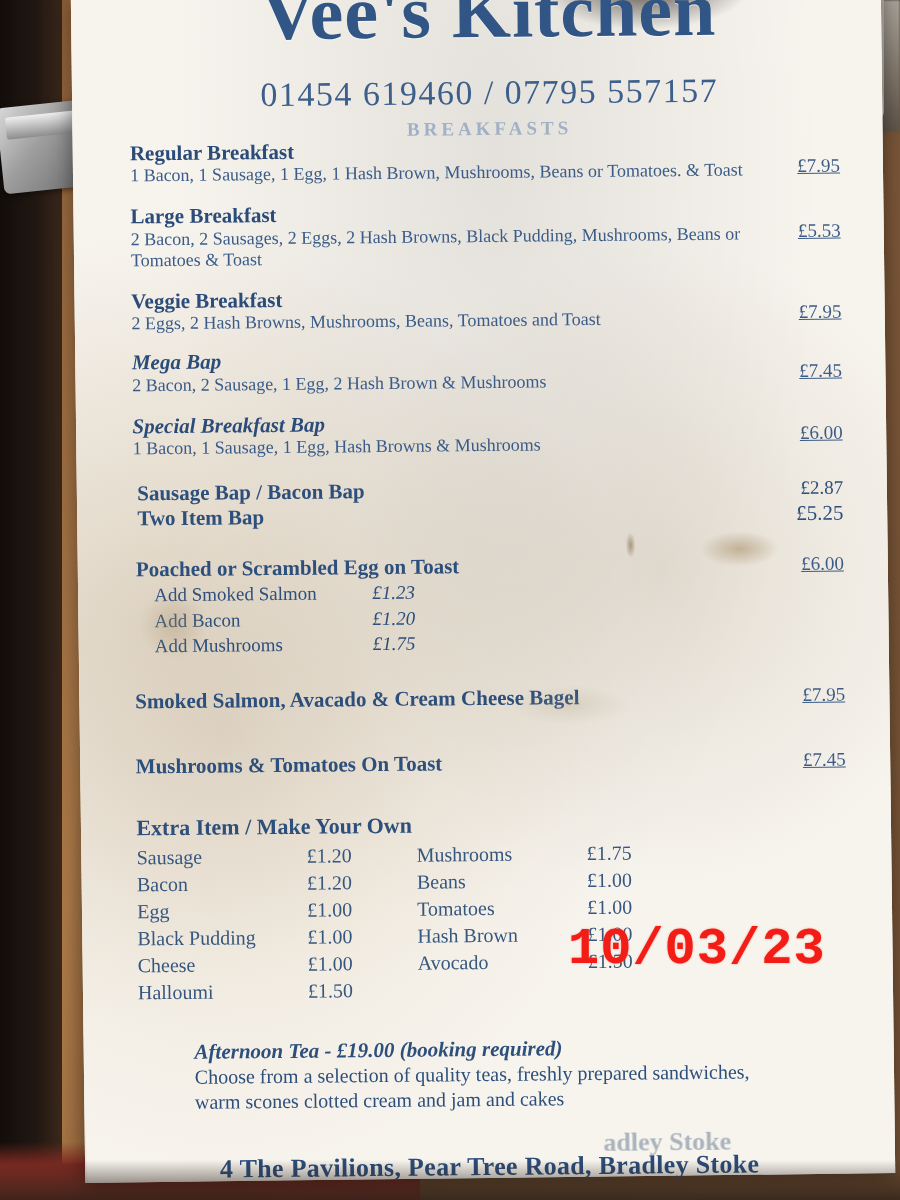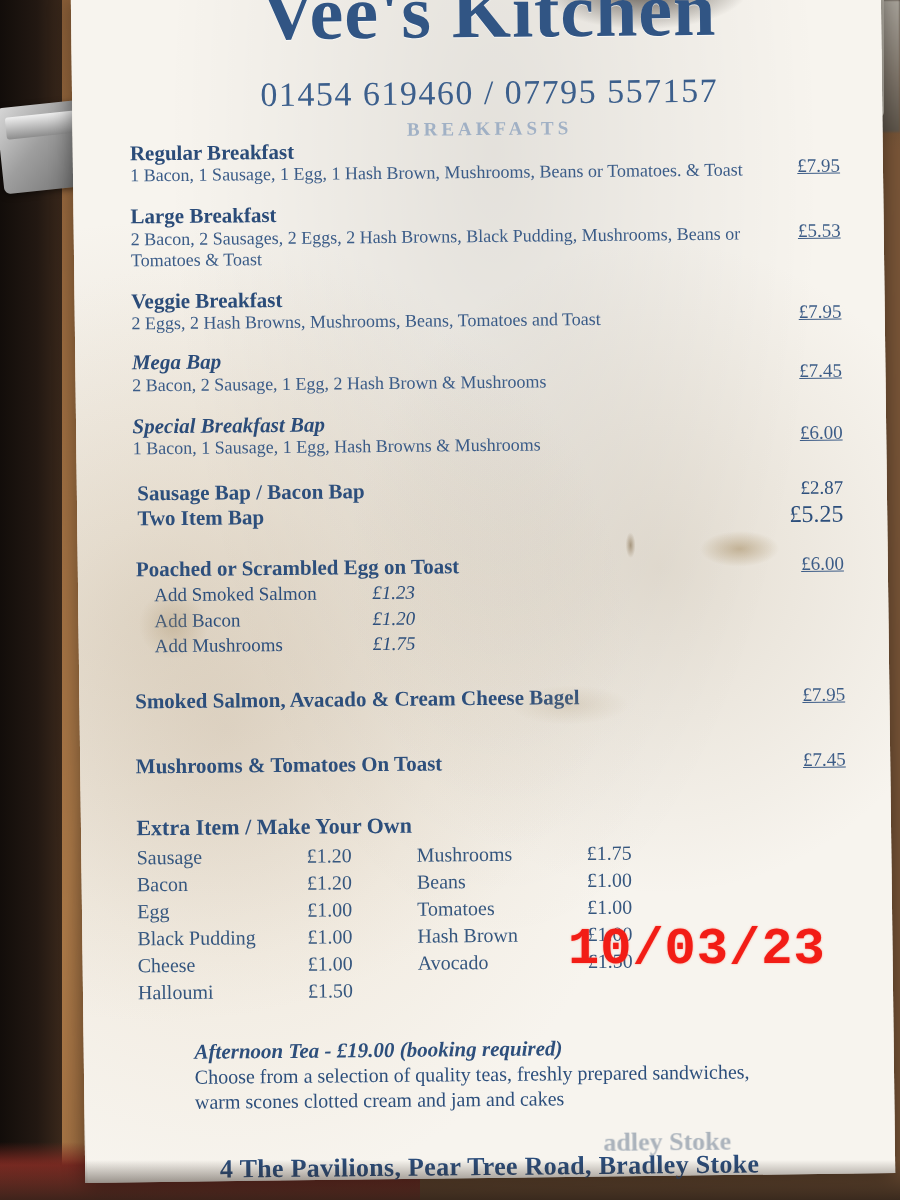--- a/index.html
+++ b/index.html
@@ -170,21 +170,21 @@
   .b3 { margin-top: 18px; }
   .b3 .price { top: 18px; }
   .b4 { margin-top: 16px; }
   .b4 .price { top: 16px; }
   .b5 { margin-top: 18px; }
   .b5 .price { top: 14px; }
 
   .baps { margin-top: 22px; position: relative; }
   .baps .line1, .baps .line2 { font-size: 21px; font-weight: 700; padding-left: 4px; }
   .baps .p1 { position:absolute; right: -10px; top: 2px; font-size: 19px; }
-  .baps .p2 { position:absolute; right: -10px; top: 26px; font-size: 24px; margin-left: 30px; }
+  .baps .p2 { position:absolute; right: -10px; top: 26px; font-size: 21px; margin-left: 30px; }
 
   .eggs { margin-top: 26px; position: relative; }
   .eggs .head { font-size: 21px; font-weight: 700; padding-left: 2px; }
   .eggs .price { top: 2px; }
   .addon { display: flex; font-size: 19px; padding-left: 20px; line-height: 1.35; }
   .addon .nm { width: 218px; }
   .addon .pr { font-style: italic; }
 
   .single { margin-top: 30px; position: relative; }
   .single .nm { font-size: 21px; font-weight: 700; }

